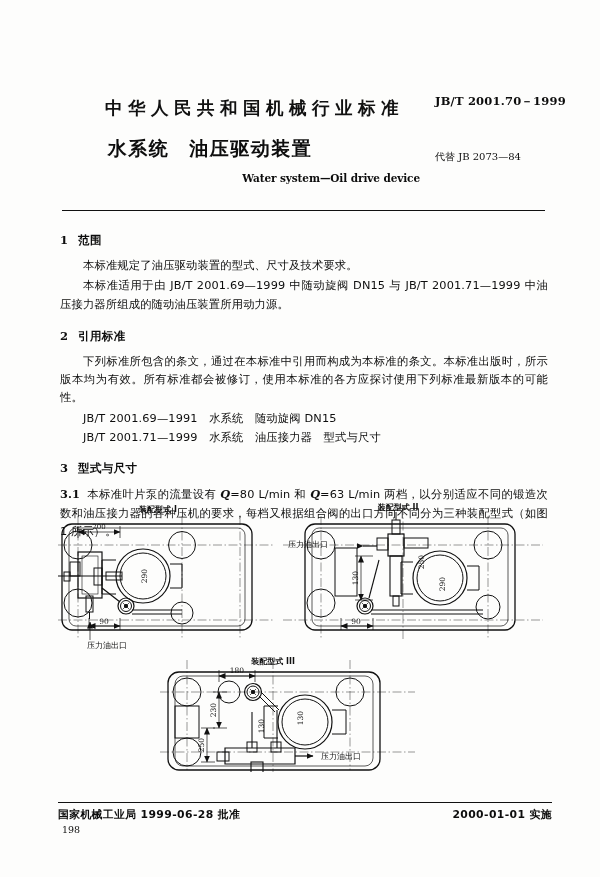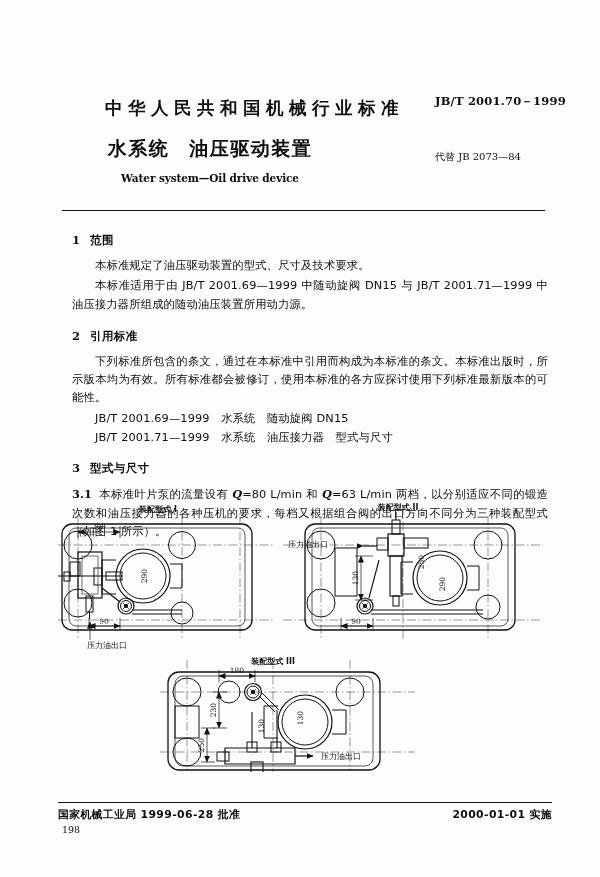--- a/index.html
+++ b/index.html
@@ -65,38 +65,38 @@
     font-size: 19px;
     font-weight: 700;
     letter-spacing: 1.5px;
   }
   .doc-title .gap { display:inline-block; width: 20px; }
   .doc-title-en {
     position: absolute;
     top: 84px;
     left: 0;
     width: 420px;
-    text-align: center;
+    text-align: right;
     font-size: 10.5px;
     font-weight: 700;
     font-family: "DejaVu Serif", "Liberation Serif", serif;
     letter-spacing: -0.1px;
   }
   .header-rule {
     position: absolute;
     left: 62px;
     right: 55px;
     top: 210px;
     border-top: 1.4px solid #111;
   }
 
   
   .content {
     position: absolute;
-    left: 72px;
+    left: 60px;
     right: 52px;
     top: 233px;
   }
   .sec-head {
     font-size: 11.5px;
     font-weight: 700;
     margin: 0 0 9px 0;
     letter-spacing: 0.4px;
   }
   .sec-head .num {
@@ -218,21 +218,21 @@
     </h2>
     <p class="para indent">本标准规定了油压驱动装置的型式、尺寸及技术要求。</p>
     <p class="para indent">本标准适用于由 JB/T 2001.69—1999 中随动旋阀 DN15 与 JB/T 2001.71—1999 中油压接力器所组成的随动油压装置所用动力源。</p>
 
     <div class="spacer-md"></div>
 
     <h2 class="sec-head">
       <span class="num">2</span><span>引用标准</span>
     </h2>
     <p class="para indent">下列标准所包含的条文，通过在本标准中引用而构成为本标准的条文。本标准出版时，所示版本均为有效。所有标准都会被修订，使用本标准的各方应探讨使用下列标准最新版本的可能性。</p>
-    <p class="para ref">JB/T 2001.69—1999　水系统　随动旋阀 DN15</p>
+    <p class="para ref">JB/T 2001.69—1991　水系统　随动旋阀 DN15</p>
     <p class="para ref">JB/T 2001.71—1999　水系统　油压接力器　型式与尺寸</p>
 
     <div class="spacer-md"></div>
 
     <h2 class="sec-head">
       <span class="num">3</span><span>型式与尺寸</span>
     </h2>
     <p class="clause">
       <span class="cnum">3.1</span><span>本标准叶片泵的流量设有 </span><em class="var">Q</em><span>=80 L/min 和 </span><em class="var">Q</em><span>=63 L/min 两档，以分别适应不同的锻造次数和油压接力器的各种压机的要求，每档又根据组合阀的出口方向不同分为三种装配型式（如图 1 所示）。</span>
     </p>

